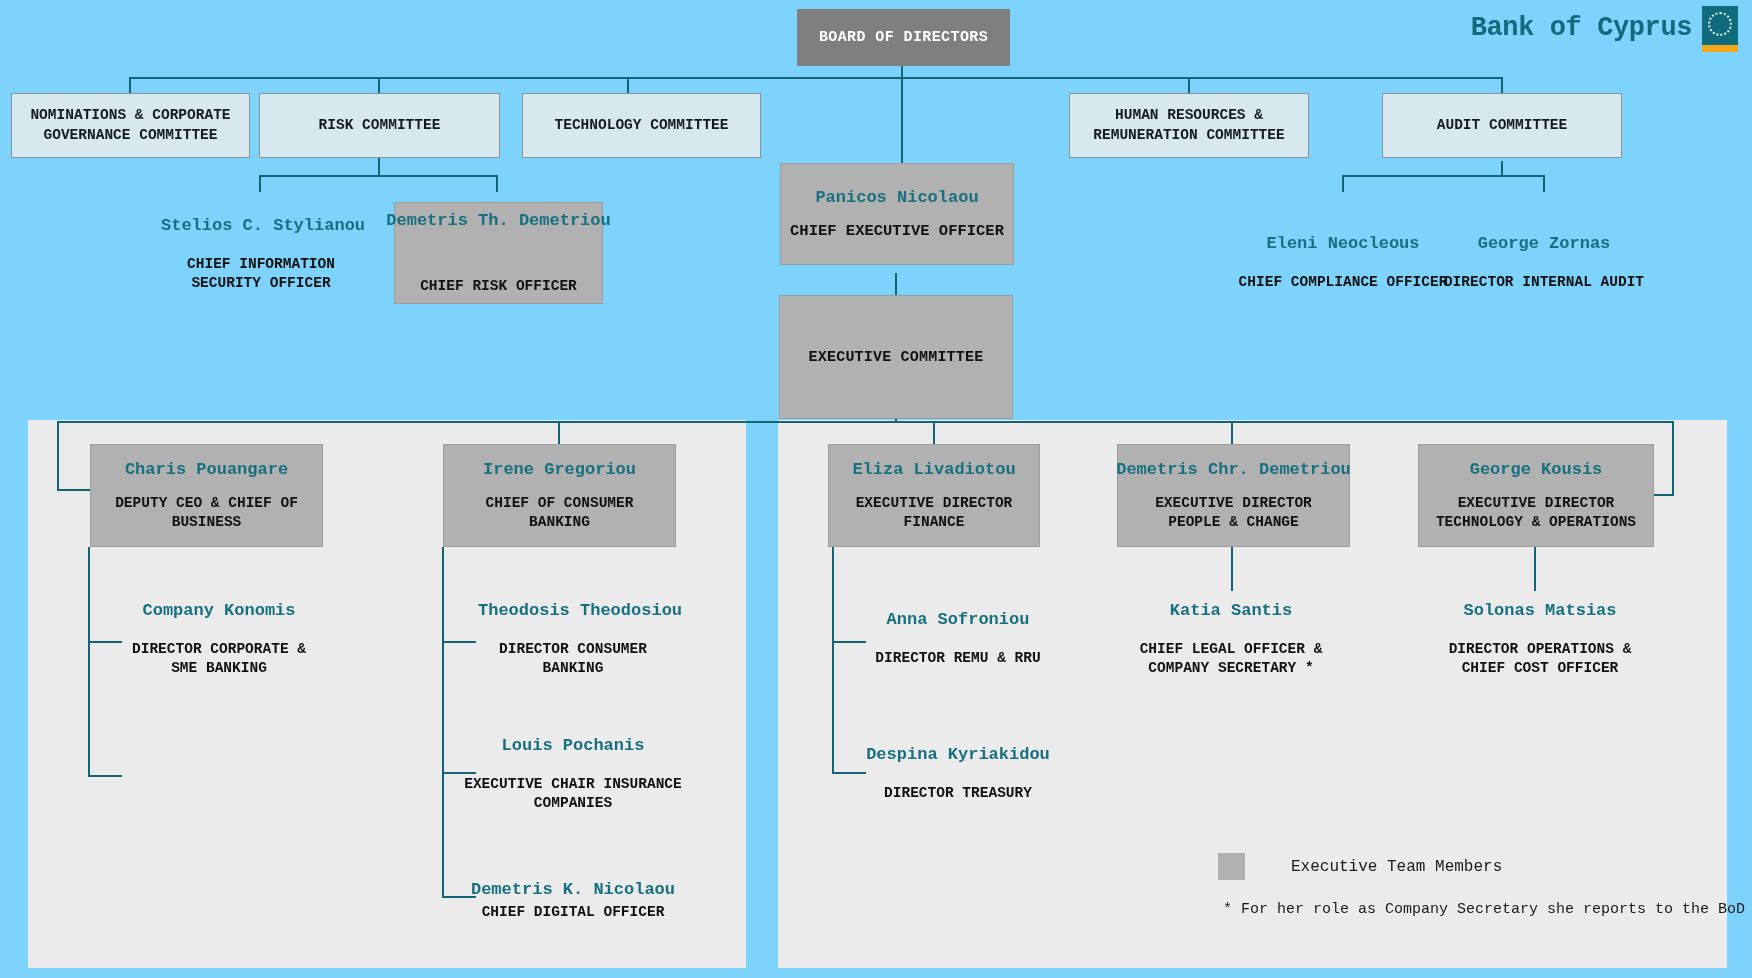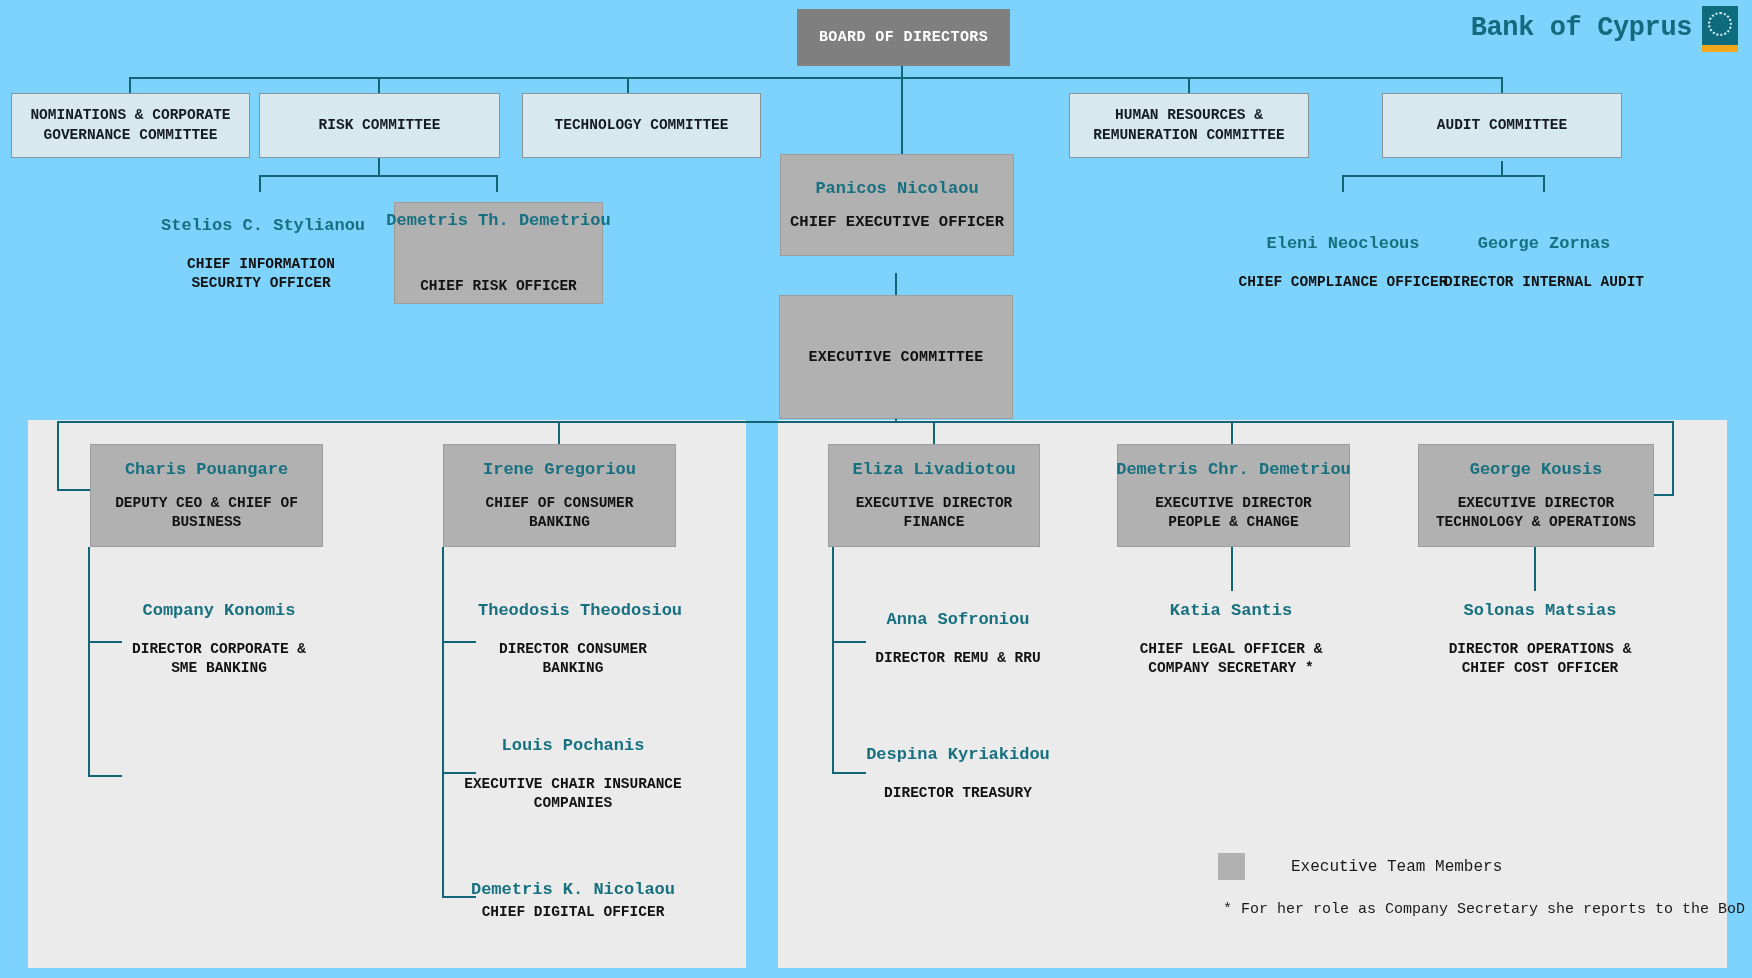--- a/index.html
+++ b/index.html
@@ -129,21 +129,21 @@
 
   <div class="person" style="left:1228px; top:233px; width:230px;">
     <div class="name">Eleni Neocleous</div>
     <div class="title">CHIEF COMPLIANCE OFFICER</div>
   </div>
   <div class="person" style="left:1429px; top:233px; width:230px;">
     <div class="name">George Zornas</div>
     <div class="title">DIRECTOR INTERNAL AUDIT</div>
   </div>
 
-  <div class="box gray" style="left:780px; top:154px; width:234px; height:102px;">
+  <div class="box gray" style="left:780px; top:163px; width:234px; height:102px;">
     <span class="name">Panicos Nicolaou</span>
     <span class="title" style="font-size:15.5px;">CHIEF EXECUTIVE OFFICER</span>
   </div>
   <div class="box gray" style="left:779px; top:295px; width:234px; height:124px;">
     <span class="ec-lbl">EXECUTIVE COMMITTEE</span>
   </div>
 
   <div class="box gray" style="left:90px; top:444px; width:233px; height:103px;">
     <span class="name">Charis Pouangare</span>
     <span class="title" style="width:190px;">DEPUTY CEO &amp; CHIEF OF BUSINESS</span>

